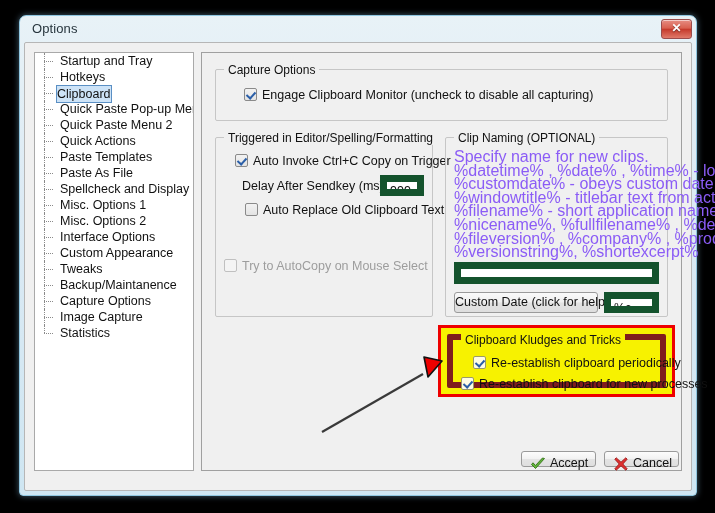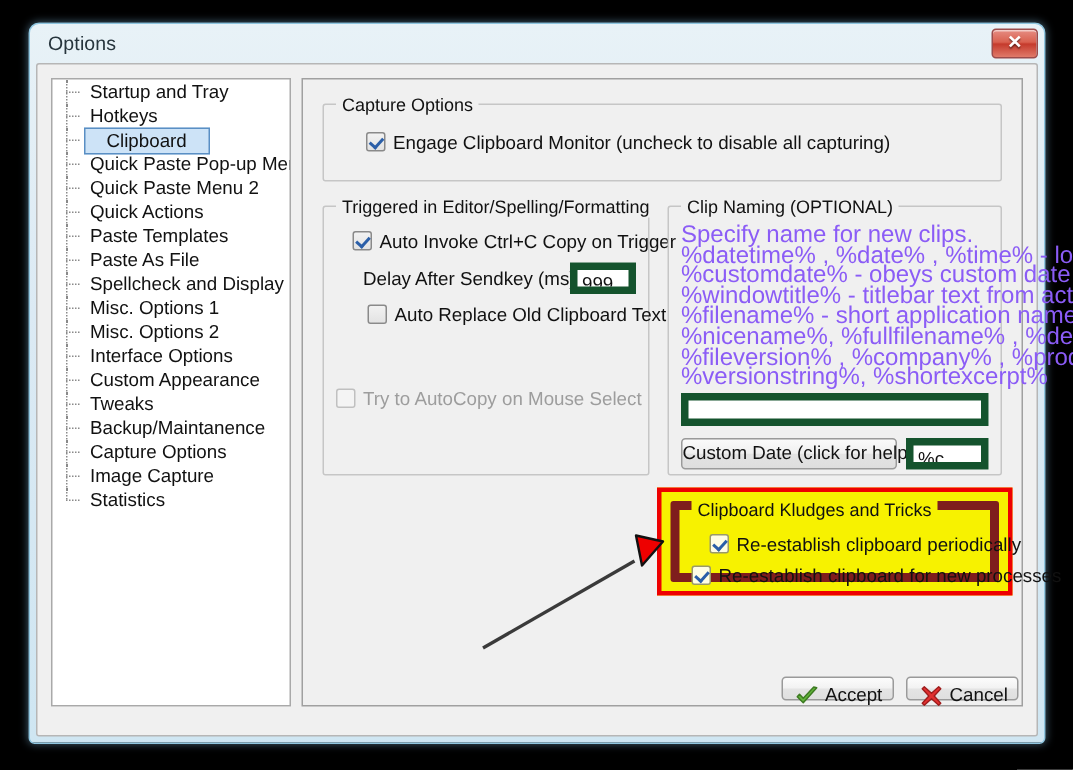--- a/index.html
+++ b/index.html
@@ -90,21 +90,21 @@
     left: 9px; top: 0; bottom: 0;
     border-left: 1px dotted #8a8a8a;
   }
   .tree-item .lbl {
     display: inline-block;
     padding: 0 3px;
   }
   .tree-item.selected .lbl {
     background: #cde3f7;
     border: 1px solid #5a8fc4;
-    padding: 0 14px;
+    padding: 0 0;
     margin-left: -1px;
   }
 
   
   #content {
     position: absolute;
     left: 176px; top: 9px;
     right: 9px; height: 419px;
     background: #f0f0f0;
     border: 1px solid #a0a0a0;
@@ -165,21 +165,21 @@
     border-color: #9a9a6a;
   }
   .cb.yellow.checked::after { border-color: #2b5fa8; }
   .cb-row.disabled { color: #9d9d9d; }
   .cb-row.disabled .cb { border-color: #c0c0c0; background: #f4f4f4; }
 
   
   .textbox {
     position: absolute;
     background: #ffffff;
-    border: 5px solid #14532d;
+    border: 7px solid #14532d;
     box-sizing: border-box;
     font-size: 12.5px;
     color: #111111;
     padding: 1px 3px;
     line-height: 17px;
     white-space: nowrap;
     overflow: hidden;
   }
 
   

